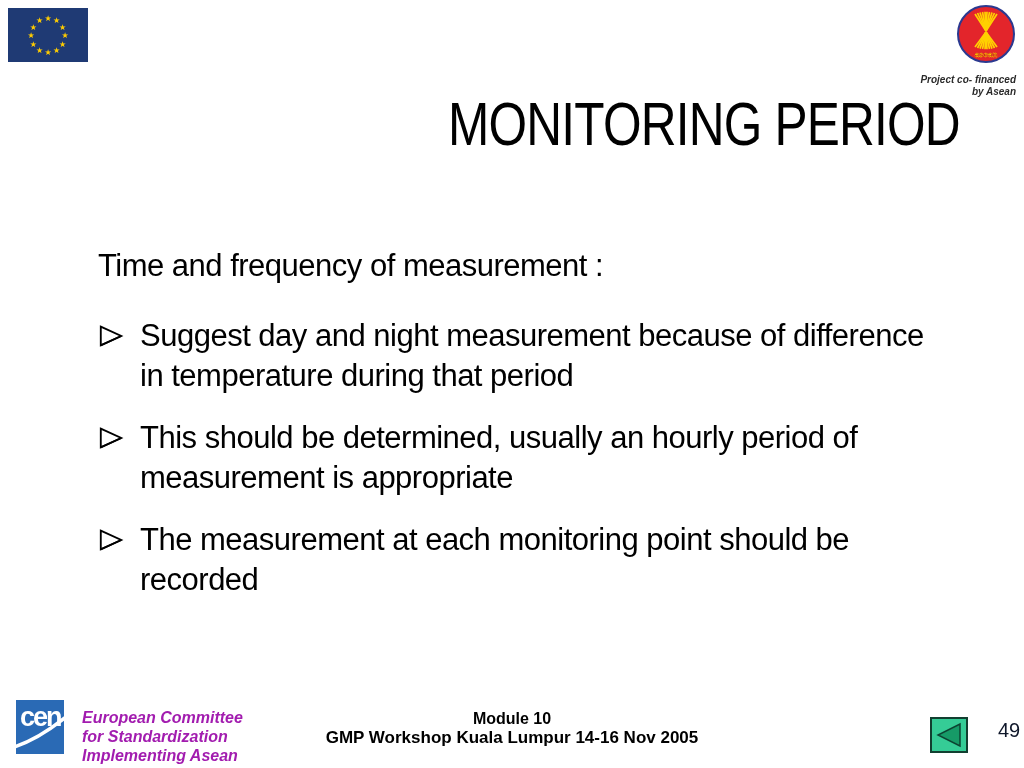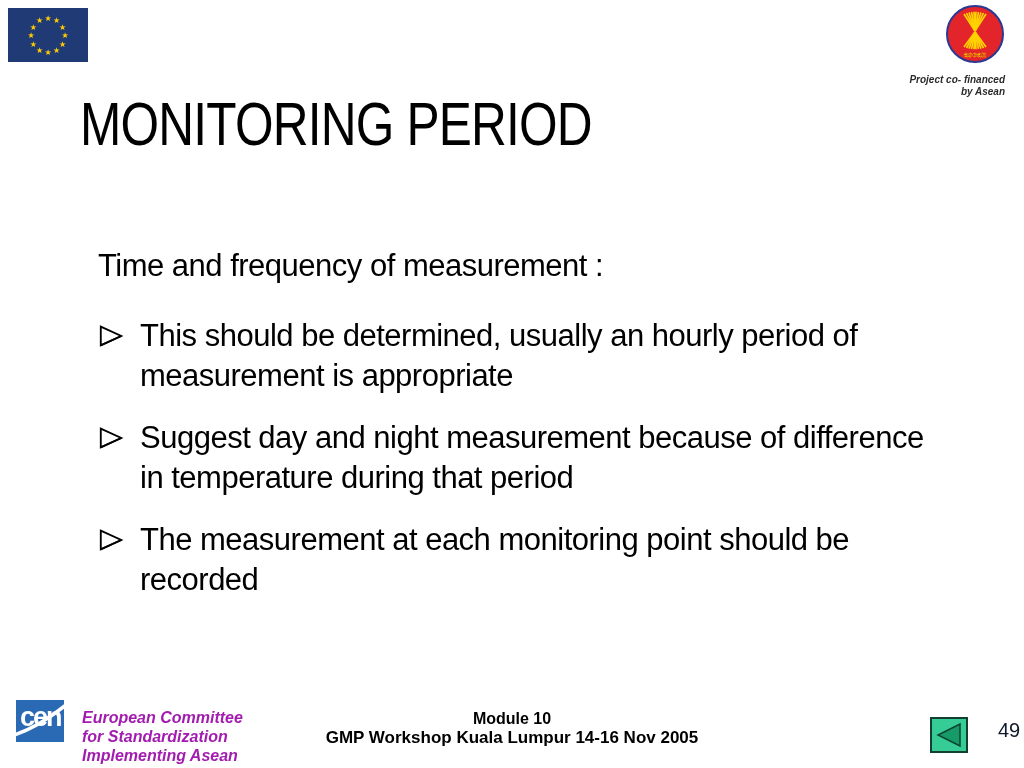--- a/index.html
+++ b/index.html
@@ -14,32 +14,32 @@
 
   
   .eu-block{position:absolute;left:8px;top:8px;width:180px;}
   .eu-flag{display:block;}
   .eu-caption{
     margin-top:5px;
     font-size:11.5px;font-weight:bold;font-style:italic;
     color:#2b2b2b;line-height:1.2;
   }
 
-  .asean-block{position:absolute;right:19px;top:4px;width:140px;text-align:right;}
+  .asean-block{position:absolute;right:8px;top:4px;width:140px;text-align:right;}
   .asean-logo{display:inline-block;}
   .asean-caption{
     margin-top:6px;
     font-size:10px;font-weight:bold;font-style:italic;
     color:#2b2b2b;line-height:1.2;text-align:right;
   }
 
   
   .title-wrap{
-    position:absolute;left:16px;right:0;top:92px;
-    text-align:left;white-space:nowrap;
+    position:absolute;left:0;right:0;top:92px;
+    text-align:right;white-space:nowrap;
   }
   .title-text{
     display:inline-block;
     font-size:62px;line-height:64px;font-weight:normal;
     letter-spacing:-1px;
     transform:scaleX(0.80);
     transform-origin:center;
     color:#000;
   }
 
@@ -54,21 +54,21 @@
   .bullet-icon{flex:0 0 26px;margin:7px 16px 0 2px;}
   .bullet-text{
     font-size:31px;line-height:40px;
     letter-spacing:-0.5px;
     max-width:790px;
   }
 
   
   .cen-block{position:absolute;left:16px;top:700px;display:flex;align-items:flex-start;}
   .cen-logo{
-    position:relative;width:48px;height:42px;
+    position:relative;width:48px;height:54px;
     background:#2a6ab5;flex:0 0 48px;
   }
   .cen-logo .cen-word{
     position:absolute;left:4px;top:2px;
     color:#fff;font-size:27px;font-weight:bold;
     letter-spacing:-2px;
     font-family:"Liberation Sans", sans-serif;
   }
   .cen-swoosh{position:absolute;left:0;bottom:0;}
   .cen-caption{
@@ -163,29 +163,29 @@
   </div>
 
   <div class="content">
     <p class="intro">Time and frequency of measurement :</p>
 
     <div class="bullet-row">
       <svg class="bullet-icon" width="26" height="26" viewBox="0 0 28 28">
         <polygon points="3,4 25,14 3,24" fill="#ffffff" stroke="#000000" stroke-width="2" stroke-linejoin="miter"></polygon>
         <line x1="3" y1="24" x2="25" y2="14" stroke="#000000" stroke-width="2"></line>
       </svg>
-      <div class="bullet-text">This should be determined, usually an hourly period of measurement is appropriate</div>
+      <div class="bullet-text">Suggest day and night measurement because of difference in temperature during that period</div>
     </div>
 
     <div class="bullet-row">
       <svg class="bullet-icon" width="26" height="26" viewBox="0 0 28 28">
         <polygon points="3,4 25,14 3,24" fill="#ffffff" stroke="#000000" stroke-width="2" stroke-linejoin="miter"></polygon>
         <line x1="3" y1="24" x2="25" y2="14" stroke="#000000" stroke-width="2"></line>
       </svg>
-      <div class="bullet-text">Suggest day and night measurement because of difference in temperature during that period</div>
+      <div class="bullet-text">This should be determined, usually an hourly period of measurement is appropriate</div>
     </div>
 
     <div class="bullet-row">
       <svg class="bullet-icon" width="26" height="26" viewBox="0 0 28 28">
         <polygon points="3,4 25,14 3,24" fill="#ffffff" stroke="#000000" stroke-width="2" stroke-linejoin="miter"></polygon>
         <line x1="3" y1="24" x2="25" y2="14" stroke="#000000" stroke-width="2"></line>
       </svg>
       <div class="bullet-text">The measurement at each monitoring point should be recorded</div>
     </div>
   </div>

